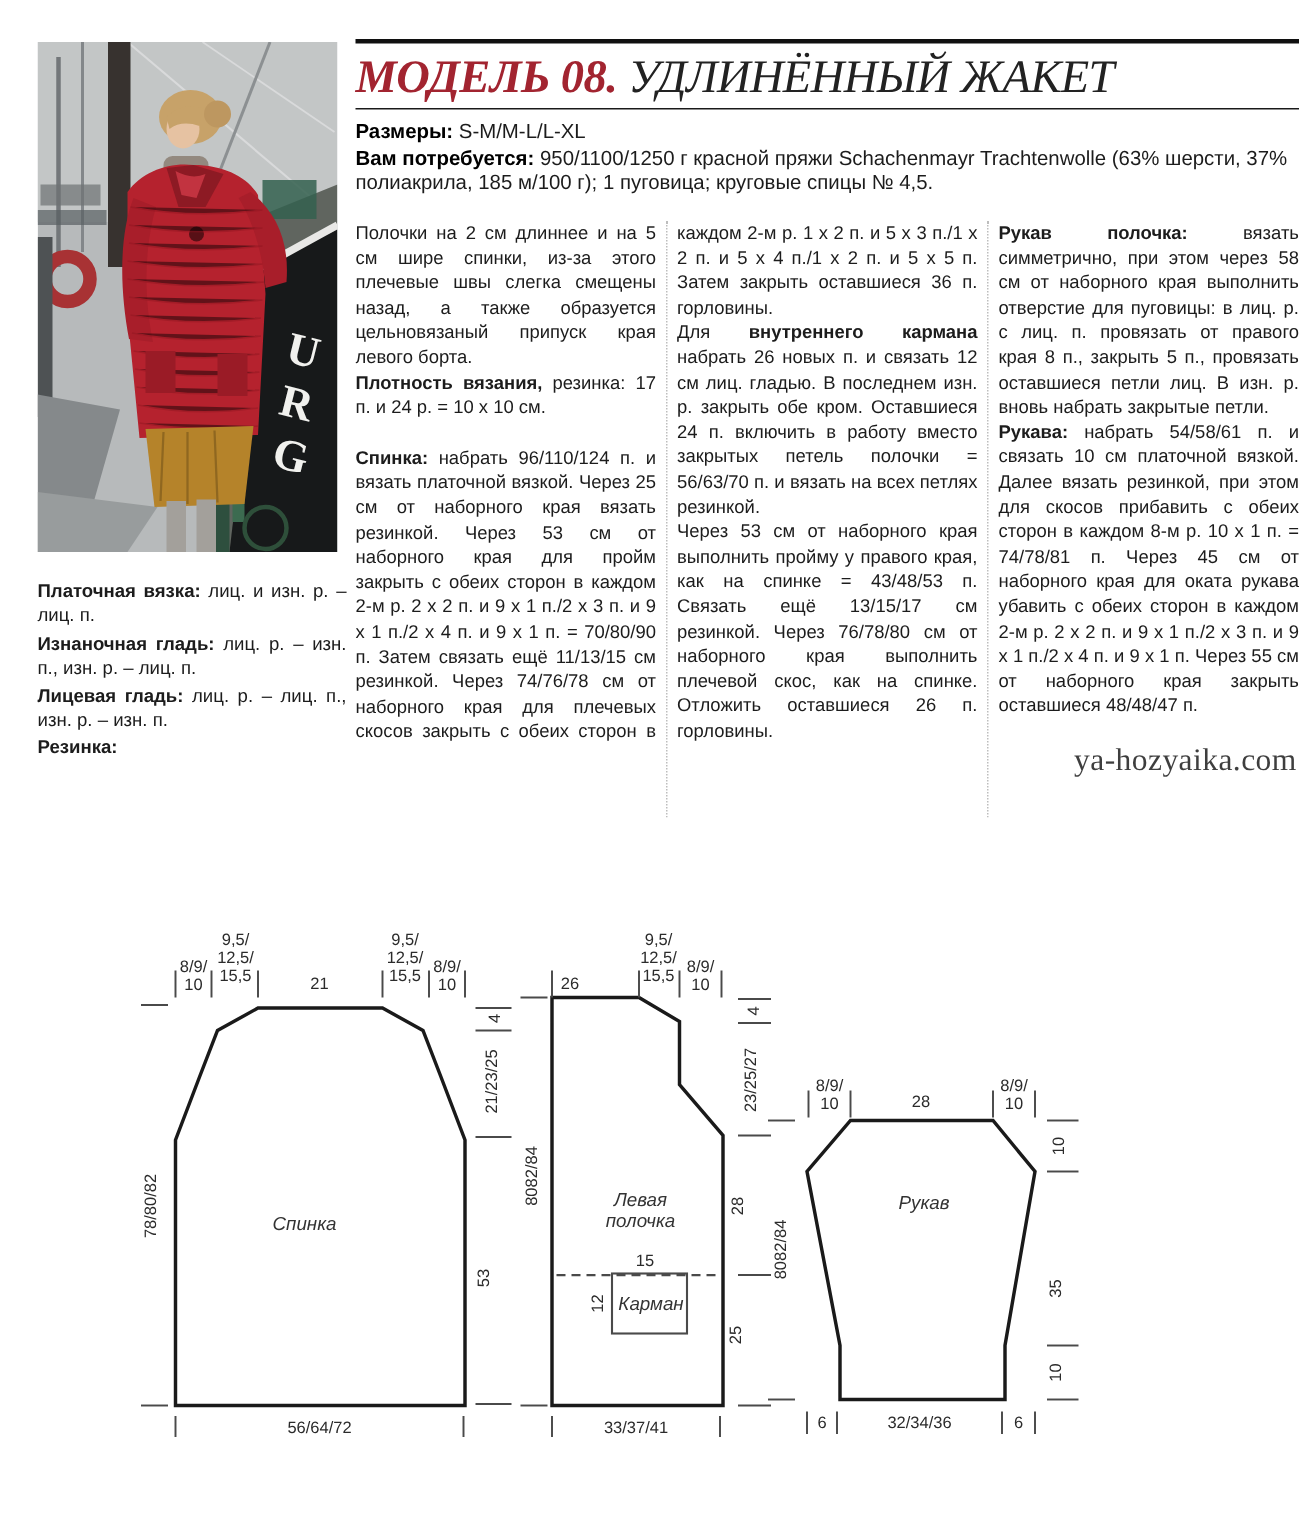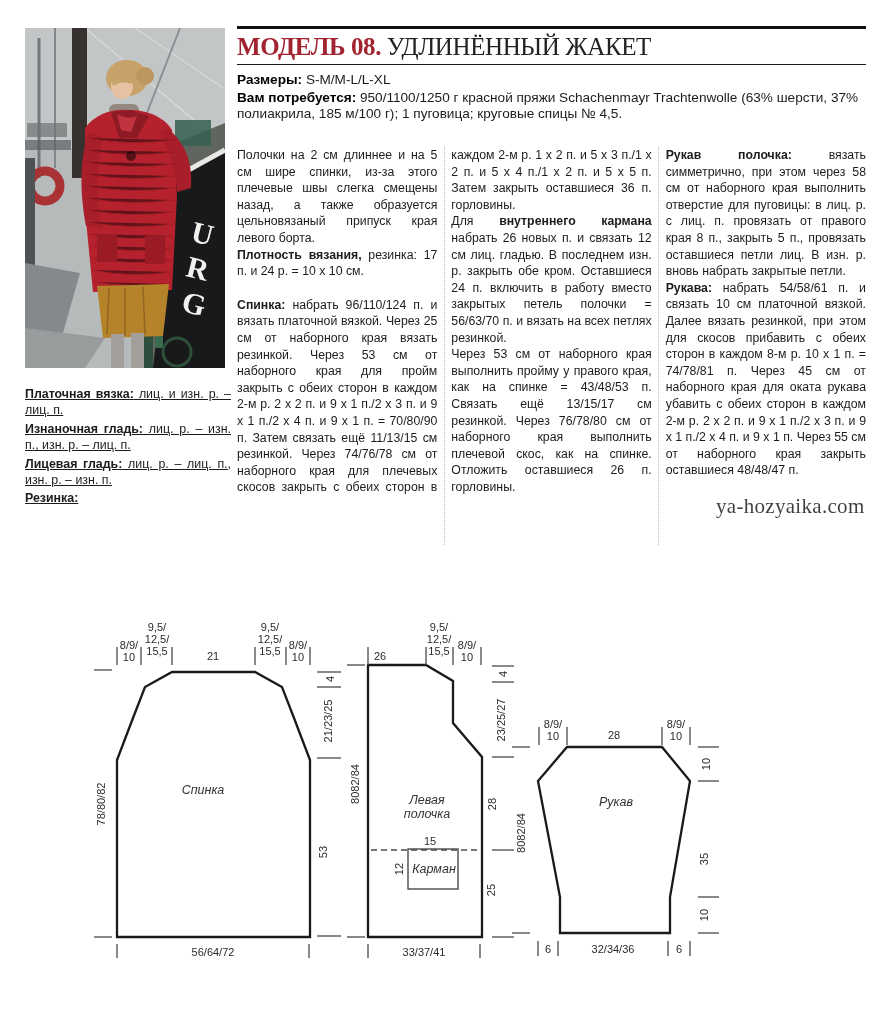--- a/index.html
+++ b/index.html
@@ -7,31 +7,31 @@
        font-family:"Liberation Sans",sans-serif;color:#1c1c1c;}
   .page{position:absolute;inset:0;background:#fff;}
 
   
   .photo{position:absolute;left:25px;top:28px;width:200px;height:340px;overflow:hidden;}
   .photo svg{display:block;}
 
   
   .header{position:absolute;left:237px;top:26px;width:629px;}
   .rule-top{border-top:3px solid #101010;}
-  h1{margin:4px 0 3px 0;font-family:"Liberation Serif",serif;font-size:25px;
-     font-weight:400;letter-spacing:-0.4px;color:#222;white-space:nowrap;}
+  h1{margin:4px 0 3px 0;font-family:"Liberation Serif",serif;font-size:31px;
+     font-weight:400;letter-spacing:-0.4px;color:#222;white-space:nowrap;font-style:italic;}
   h1 .model-num{color:#a22430;font-weight:bold;}
   .rule-thin{border-top:1.5px solid #1a1a1a;margin:0 0 7px 0;}
   .meta{margin:0 0 1px 0;font-size:13.6px;line-height:16.5px;text-align:left;}
   .meta b{color:#000000;}
 
   
   .glossary{position:absolute;left:25px;top:386px;width:206px;
             font-size:12.4px;line-height:16.4px;text-align:justify;}
-  .glossary p{margin:0 0 2px 0;text-decoration:underline;}
+  .glossary p{margin:0 0 2px 0;}
 
   
   .instructions{position:absolute;left:237px;top:147px;width:629px;height:398px;
                 column-count:3;column-gap:14px;column-rule:1px dotted #bdbdbd;
                 font-size:12.3px;line-height:16.6px;text-align:justify;overflow:hidden;}
   .instructions p{margin:0;}
   .instructions p.gap{margin-top:17px;}
 
   
   .watermark{position:absolute;left:716px;top:494px;font-family:"Liberation Serif",serif;
@@ -226,21 +226,21 @@
     <span class="dlabel" style="left:270px;top:39px">9,5/
 12,5/
 15,5</span>
     <span class="dlabel" style="left:298px;top:51px">8/9/
 10</span>
     <span class="dlabel rot" style="left:101px;top:204px">78/80/82</span>
     <span class="dlabel rot" style="left:330px;top:79px">4</span>
     <span class="dlabel rot" style="left:328px;top:121px">21/23/25</span>
     <span class="dlabel rot" style="left:323px;top:252px">53</span>
     <span class="dlabel" style="left:213px;top:352px">56/64/72</span>
-    <span class="dname" style="left:203px;top:190px">Спинка</span>
+    <span class="dname" style="left:203px;top:216px">Спинка</span>
 
     <span class="dlabel" style="left:380px;top:56px">26</span>
     <span class="dlabel" style="left:439px;top:39px">9,5/
 12,5/
 15,5</span>
     <span class="dlabel" style="left:467px;top:51px">8/9/
 10</span>
     <span class="dlabel rot" style="left:355px;top:184px">8082/84</span>
     <span class="dlabel rot" style="left:503px;top:74px">4</span>
     <span class="dlabel rot" style="left:501px;top:120px">23/25/27</span>

